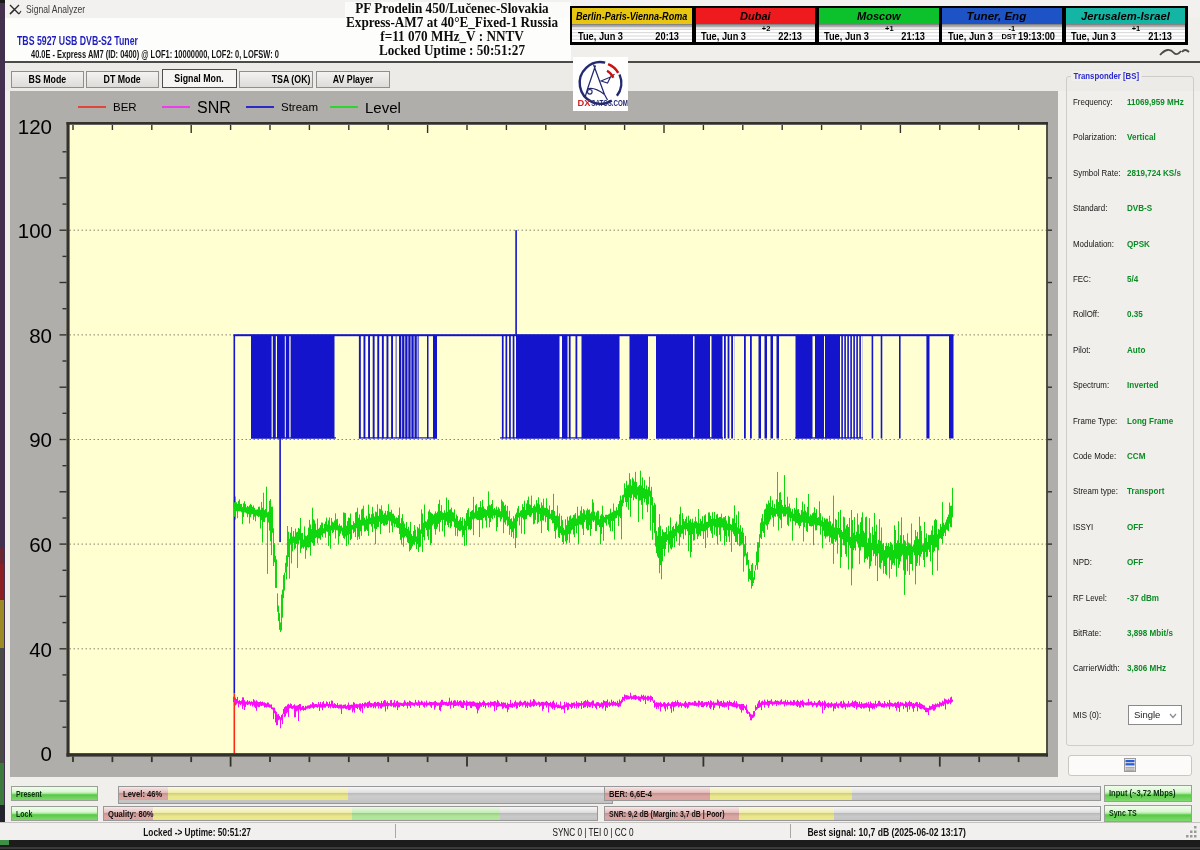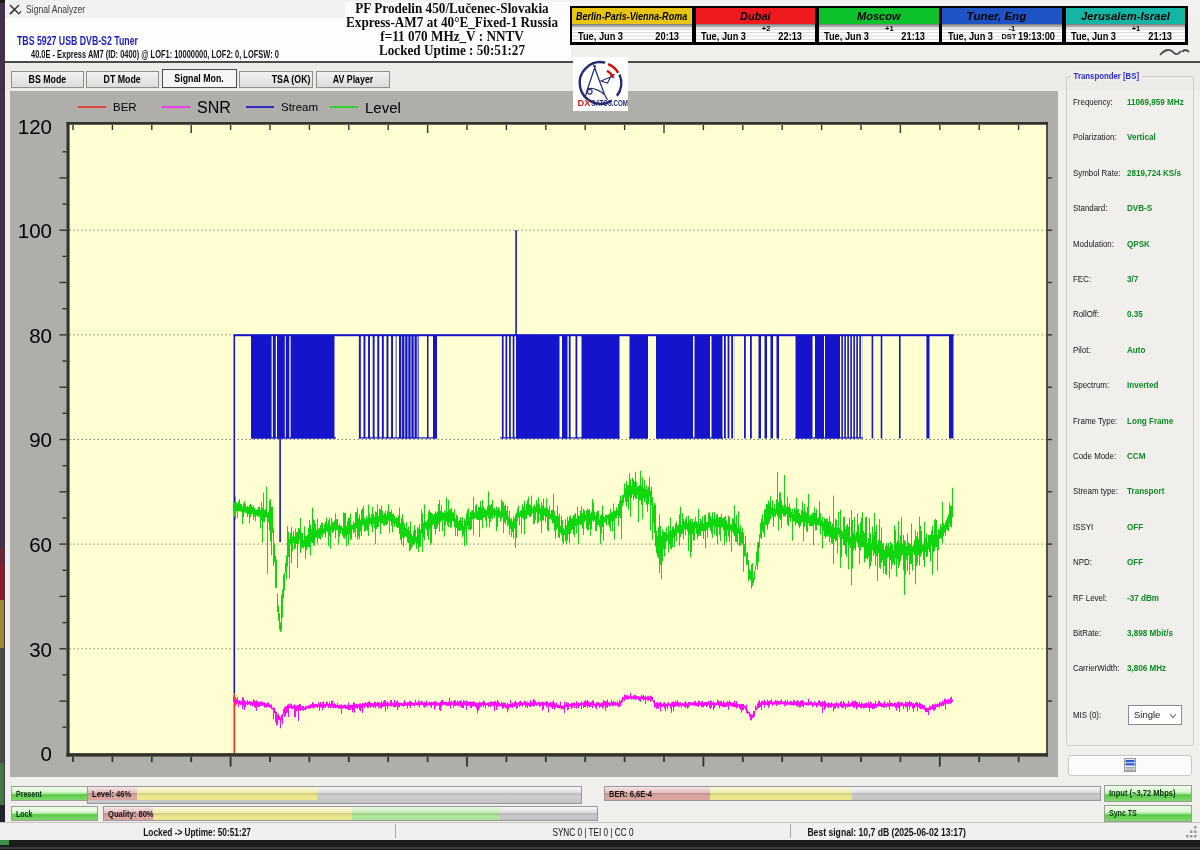--- a/index.html
+++ b/index.html
@@ -261,21 +261,21 @@
 <div class="abs" style="left:197px;top:100.5px;font-size:16px;color:#000;line-height:13.2px">SNR</div>
 <div class="abs" style="left:246px;top:106px;width:28px;height:2px;background:#2a2ac8"></div>
 <div class="abs" style="left:281px;top:100.5px;font-size:11.5px;color:#000;line-height:13.2px">Stream</div>
 <div class="abs" style="left:330px;top:106px;width:28px;height:2px;background:#2fd42f"></div>
 <div class="abs" style="left:365px;top:100.5px;font-size:15px;color:#000;line-height:13.2px">Level</div>
 <div style="position:absolute;left:10px;top:115px;width:42px;text-align:right;font-size:20.5px;color:#000">120</div>
     <div style="position:absolute;left:10px;top:219px;width:42px;text-align:right;font-size:20.5px;color:#000">100</div>
     <div style="position:absolute;left:10px;top:324px;width:42px;text-align:right;font-size:20.5px;color:#000">80</div>
     <div style="position:absolute;left:10px;top:428px;width:42px;text-align:right;font-size:20.5px;color:#000">90</div>
     <div style="position:absolute;left:10px;top:533px;width:42px;text-align:right;font-size:20.5px;color:#000">60</div>
-    <div style="position:absolute;left:10px;top:638px;width:42px;text-align:right;font-size:20.5px;color:#000">30</div>
+    <div style="position:absolute;left:10px;top:638px;width:42px;text-align:right;font-size:20.5px;color:#000">40</div>
     <div style="position:absolute;left:10px;top:742px;width:42px;text-align:right;font-size:20.5px;color:#000">0</div>
 <div class="abs" style="left:573px;top:57px;width:55px;height:54px;background:#fff"></div>
 <svg class="abs" style="left:573px;top:57px" width="55" height="54">
 <g fill="none" stroke="#232a70" stroke-width="2.4">
 <path d="M32.2 5.7 A 20.8 20.8 0 1 0 38.8 43.4"></path>
         <path d="M43.9 38.8 A 20.8 20.8 0 0 0 46.5 17.5"></path>
 </g>
 <g fill="none" stroke="#232a70" stroke-width="1.25">
 <path d="M20.5 7.5 L31.5 37.5 M22.5 8.5 L14.5 32 M14.5 32 Q21 29.5 31.5 37.5 M14.5 32 L12 40.5 M31.5 37.5 L34.5 43"></path>
 <circle cx="16.8" cy="34.8" r="2.3" stroke-width="1.1"></circle>
@@ -295,21 +295,21 @@
 <div class="abs" style="left:1127px;top:97.0px;font-size:8.8px;color:#0b8c24;line-height:10.1px;font-weight:bold;transform:scaleX(0.92);transform-origin:0 0">11069,959 MHz</div>
 <div class="abs" style="left:1072.5px;top:132.39999999999998px;font-size:8.8px;color:#151515;line-height:10.1px;transform:scaleX(0.9);transform-origin:0 0">Polarization:</div>
 <div class="abs" style="left:1127px;top:132.39999999999998px;font-size:8.8px;color:#0b8c24;line-height:10.1px;font-weight:bold;transform:scaleX(0.92);transform-origin:0 0">Vertical</div>
 <div class="abs" style="left:1072.5px;top:167.79999999999998px;font-size:8.8px;color:#151515;line-height:10.1px;transform:scaleX(0.9);transform-origin:0 0">Symbol Rate:</div>
 <div class="abs" style="left:1127px;top:167.79999999999998px;font-size:8.8px;color:#0b8c24;line-height:10.1px;font-weight:bold;transform:scaleX(0.92);transform-origin:0 0">2819,724 KS/s</div>
 <div class="abs" style="left:1072.5px;top:203.2px;font-size:8.8px;color:#151515;line-height:10.1px;transform:scaleX(0.9);transform-origin:0 0">Standard:</div>
 <div class="abs" style="left:1127px;top:203.2px;font-size:8.8px;color:#0b8c24;line-height:10.1px;font-weight:bold;transform:scaleX(0.92);transform-origin:0 0">DVB-S</div>
 <div class="abs" style="left:1072.5px;top:238.6px;font-size:8.8px;color:#151515;line-height:10.1px;transform:scaleX(0.9);transform-origin:0 0">Modulation:</div>
 <div class="abs" style="left:1127px;top:238.6px;font-size:8.8px;color:#0b8c24;line-height:10.1px;font-weight:bold;transform:scaleX(0.92);transform-origin:0 0">QPSK</div>
 <div class="abs" style="left:1072.5px;top:274.0px;font-size:8.8px;color:#151515;line-height:10.1px;transform:scaleX(0.9);transform-origin:0 0">FEC:</div>
-<div class="abs" style="left:1127px;top:274.0px;font-size:8.8px;color:#0b8c24;line-height:10.1px;font-weight:bold;transform:scaleX(0.92);transform-origin:0 0">3/7</div>
+<div class="abs" style="left:1127px;top:274.0px;font-size:8.8px;color:#0b8c24;line-height:10.1px;font-weight:bold;transform:scaleX(0.92);transform-origin:0 0">5/4</div>
 <div class="abs" style="left:1072.5px;top:309.4px;font-size:8.8px;color:#151515;line-height:10.1px;transform:scaleX(0.9);transform-origin:0 0">RollOff:</div>
 <div class="abs" style="left:1127px;top:309.4px;font-size:8.8px;color:#0b8c24;line-height:10.1px;font-weight:bold;transform:scaleX(0.92);transform-origin:0 0">0.35</div>
 <div class="abs" style="left:1072.5px;top:344.79999999999995px;font-size:8.8px;color:#151515;line-height:10.1px;transform:scaleX(0.9);transform-origin:0 0">Pilot:</div>
 <div class="abs" style="left:1127px;top:344.79999999999995px;font-size:8.8px;color:#0b8c24;line-height:10.1px;font-weight:bold;transform:scaleX(0.92);transform-origin:0 0">Auto</div>
 <div class="abs" style="left:1072.5px;top:380.19999999999993px;font-size:8.8px;color:#151515;line-height:10.1px;transform:scaleX(0.9);transform-origin:0 0">Spectrum:</div>
 <div class="abs" style="left:1127px;top:380.19999999999993px;font-size:8.8px;color:#0b8c24;line-height:10.1px;font-weight:bold;transform:scaleX(0.92);transform-origin:0 0">Inverted</div>
 <div class="abs" style="left:1072.5px;top:415.5999999999999px;font-size:8.8px;color:#151515;line-height:10.1px;transform:scaleX(0.9);transform-origin:0 0">Frame Type:</div>
 <div class="abs" style="left:1127px;top:415.5999999999999px;font-size:8.8px;color:#0b8c24;line-height:10.1px;font-weight:bold;transform:scaleX(0.92);transform-origin:0 0">Long Frame</div>
 <div class="abs" style="left:1072.5px;top:450.9999999999999px;font-size:8.8px;color:#151515;line-height:10.1px;transform:scaleX(0.9);transform-origin:0 0">Code Mode:</div>
 <div class="abs" style="left:1127px;top:450.9999999999999px;font-size:8.8px;color:#0b8c24;line-height:10.1px;font-weight:bold;transform:scaleX(0.92);transform-origin:0 0">CCM</div>
@@ -337,38 +337,44 @@
 <rect x="1.5" y="5.2" width="9" height="2.2" fill="#2a5bd7"></rect>
 <rect x="1.5" y="9" width="9" height="1.6" fill="#aaa"></rect>
 <rect x="1.5" y="11.4" width="9" height="1.6" fill="#aaa"></rect>
 </svg>
 <div class="abs" style="left:10.5px;top:785.5px;width:87px;height:15.5px;border:1px solid #9aa098;background:linear-gradient(180deg,#effdeb 0%,#ddf7d5 35%,#b5ecaa 48%,#55ca43 60%,#6ed15c 80%,#7fd96f 100%)">
       <div style="position:absolute;left:4px;top:1.5px;font-size:9.5px;font-weight:bold;color:#07300a;white-space:nowrap;transform:scaleX(0.74);transform-origin:0 0">Present</div>
     </div>
 <div class="abs" style="left:10.5px;top:805.5px;width:87px;height:15.5px;border:1px solid #9aa098;background:linear-gradient(180deg,#effdeb 0%,#ddf7d5 35%,#b5ecaa 48%,#55ca43 60%,#6ed15c 80%,#7fd96f 100%)">
       <div style="position:absolute;left:4px;top:1.5px;font-size:9.5px;font-weight:bold;color:#07300a;white-space:nowrap;transform:scaleX(0.74);transform-origin:0 0">Lock</div>
     </div>
-<div class="abs" style="left:87px;top:785.5px;width:495px;height:18px;border:1px solid #98989a;background:linear-gradient(180deg,#dcdcdc,#c2c2c2)">
+<div class="abs" style="left:118px;top:785.5px;width:495px;height:18px;border:1px solid #98989a;background:linear-gradient(180deg,#dcdcdc,#c2c2c2)">
       <div style="position:absolute;left:0px;top:0;width:48.5px;height:13.5px;background:#dba5a2"></div>
       <div style="position:absolute;left:48.5px;top:0;width:180.0px;height:13.5px;background:#ebe78d"></div>
       <div style="position:absolute;left:0;top:0;width:493px;height:13.5px;background:linear-gradient(180deg,rgba(255,255,255,.75),rgba(255,255,255,.28) 42%,rgba(0,0,0,.10) 50%,rgba(255,255,255,0) 72%)"></div>
       <div style="position:absolute;left:4px;top:1.5px;font-size:9.5px;font-weight:bold;color:#111;white-space:nowrap;transform:scaleX(0.8);transform-origin:0 0">Level: 46%</div>
     </div>
 <div class="abs" style="left:103px;top:805.5px;width:495px;height:15.5px;border:1px solid #98989a;background:linear-gradient(180deg,#dcdcdc,#c2c2c2)">
       <div style="position:absolute;left:0px;top:0;width:48.5px;height:13.5px;background:#dba5a2"></div>
       <div style="position:absolute;left:48.5px;top:0;width:199.5px;height:13.5px;background:#ebe78d"></div>
       <div style="position:absolute;left:248px;top:0;width:148px;height:13.5px;background:#b0e69a"></div>
       <div style="position:absolute;left:0;top:0;width:493px;height:13.5px;background:linear-gradient(180deg,rgba(255,255,255,.75),rgba(255,255,255,.28) 42%,rgba(0,0,0,.10) 50%,rgba(255,255,255,0) 72%)"></div>
       <div style="position:absolute;left:4px;top:1.5px;font-size:9.5px;font-weight:bold;color:#111;white-space:nowrap;transform:scaleX(0.8);transform-origin:0 0">Quality: 80%</div>
     </div>
 <div class="abs" style="left:603.5px;top:785.5px;width:497.5px;height:15.5px;border:1px solid #98989a;background:linear-gradient(180deg,#dcdcdc,#c2c2c2)">
       <div style="position:absolute;left:0px;top:0;width:105.5px;height:13.5px;background:#dba5a2"></div>
       <div style="position:absolute;left:105.5px;top:0;width:142.0px;height:13.5px;background:#ebe78d"></div>
       <div style="position:absolute;left:0;top:0;width:495.5px;height:13.5px;background:linear-gradient(180deg,rgba(255,255,255,.75),rgba(255,255,255,.28) 42%,rgba(0,0,0,.10) 50%,rgba(255,255,255,0) 72%)"></div>
       <div style="position:absolute;left:4px;top:1.5px;font-size:9.5px;font-weight:bold;color:#111;white-space:nowrap;transform:scaleX(0.8);transform-origin:0 0">BER: 6,6E-4</div>
+    </div>
+<div class="abs" style="left:603.5px;top:805.5px;width:497.5px;height:15.5px;border:1px solid #98989a;background:linear-gradient(180deg,#dcdcdc,#c2c2c2)">
+      <div style="position:absolute;left:0px;top:0;width:134.5px;height:13.5px;background:#dba5a2"></div>
+      <div style="position:absolute;left:134.5px;top:0;width:95.0px;height:13.5px;background:#ebe78d"></div>
+      <div style="position:absolute;left:0;top:0;width:495.5px;height:13.5px;background:linear-gradient(180deg,rgba(255,255,255,.75),rgba(255,255,255,.28) 42%,rgba(0,0,0,.10) 50%,rgba(255,255,255,0) 72%)"></div>
+      <div style="position:absolute;left:4px;top:1.5px;font-size:9.5px;font-weight:bold;color:#111;white-space:nowrap;transform:scaleX(0.73);transform-origin:0 0">SNR: 9,2 dB (Margin: 3,7 dB | Poor)</div>
     </div>
 <div class="abs" style="left:1104px;top:785px;width:88px;height:16.5px;border:1px solid #9aa098;background:linear-gradient(180deg,#effdeb 0%,#ddf7d5 35%,#b5ecaa 48%,#55ca43 60%,#6ed15c 80%,#7fd96f 100%)">
       <div style="position:absolute;left:4px;top:1.5px;font-size:9px;font-weight:bold;color:#07300a;white-space:nowrap;transform:scaleX(0.84);transform-origin:0 0">Input (~3,72 Mbps)</div>
     </div>
 <div class="abs" style="left:1104px;top:804.5px;width:88px;height:17px;border:1px solid #9aa098;background:linear-gradient(180deg,#effdeb 0%,#ddf7d5 35%,#b5ecaa 48%,#55ca43 60%,#6ed15c 80%,#7fd96f 100%)">
       <div style="position:absolute;left:4px;top:1.5px;font-size:9.5px;font-weight:bold;color:#07300a;white-space:nowrap;transform:scaleX(0.74);transform-origin:0 0">Sync TS</div>
     </div>
 <div class="abs" style="left:0;top:822px;width:1200px;height:18px;background:#f1f0ee;border-top:1px solid #c4c3c0"></div>
 <div class="abs" style="left:0px;top:826px;width:395px;text-align:center;font-size:10.5px;color:#111;line-height:12.1px;font-weight:bold"><span style="display:inline-block;transform:scaleX(0.79);transform-origin:50% 0">Locked -&gt; Uptime: 50:51:27</span></div>
 <div class="abs" style="left:395px;top:826px;width:395px;text-align:center;font-size:10.5px;color:#111;line-height:12.1px;font-weight:normal"><span style="display:inline-block;transform:scaleX(0.78);transform-origin:50% 0">SYNC 0 | TEI 0 | CC 0</span></div>

